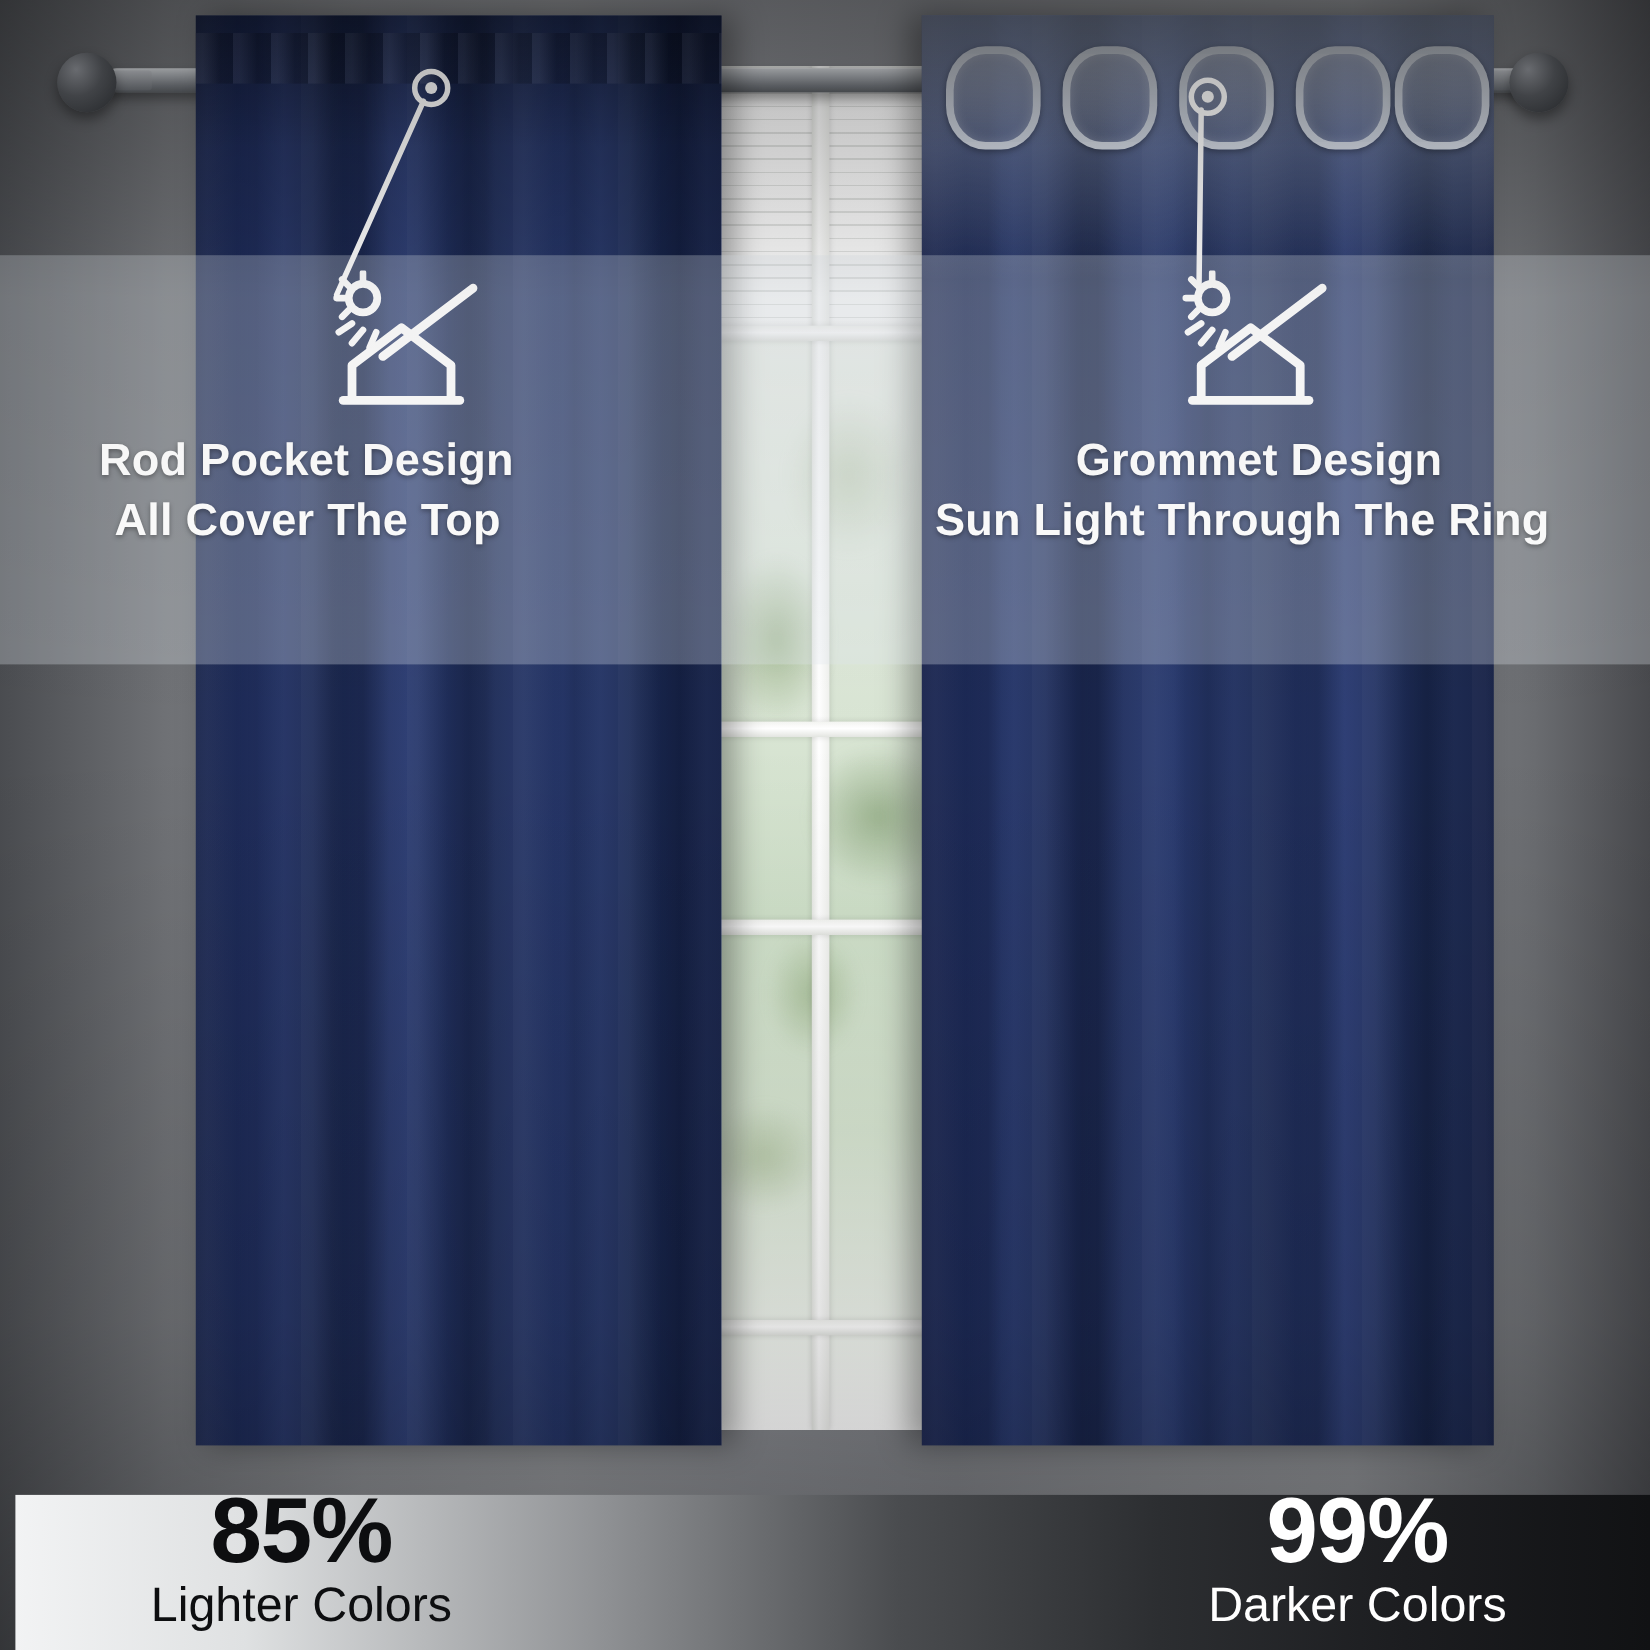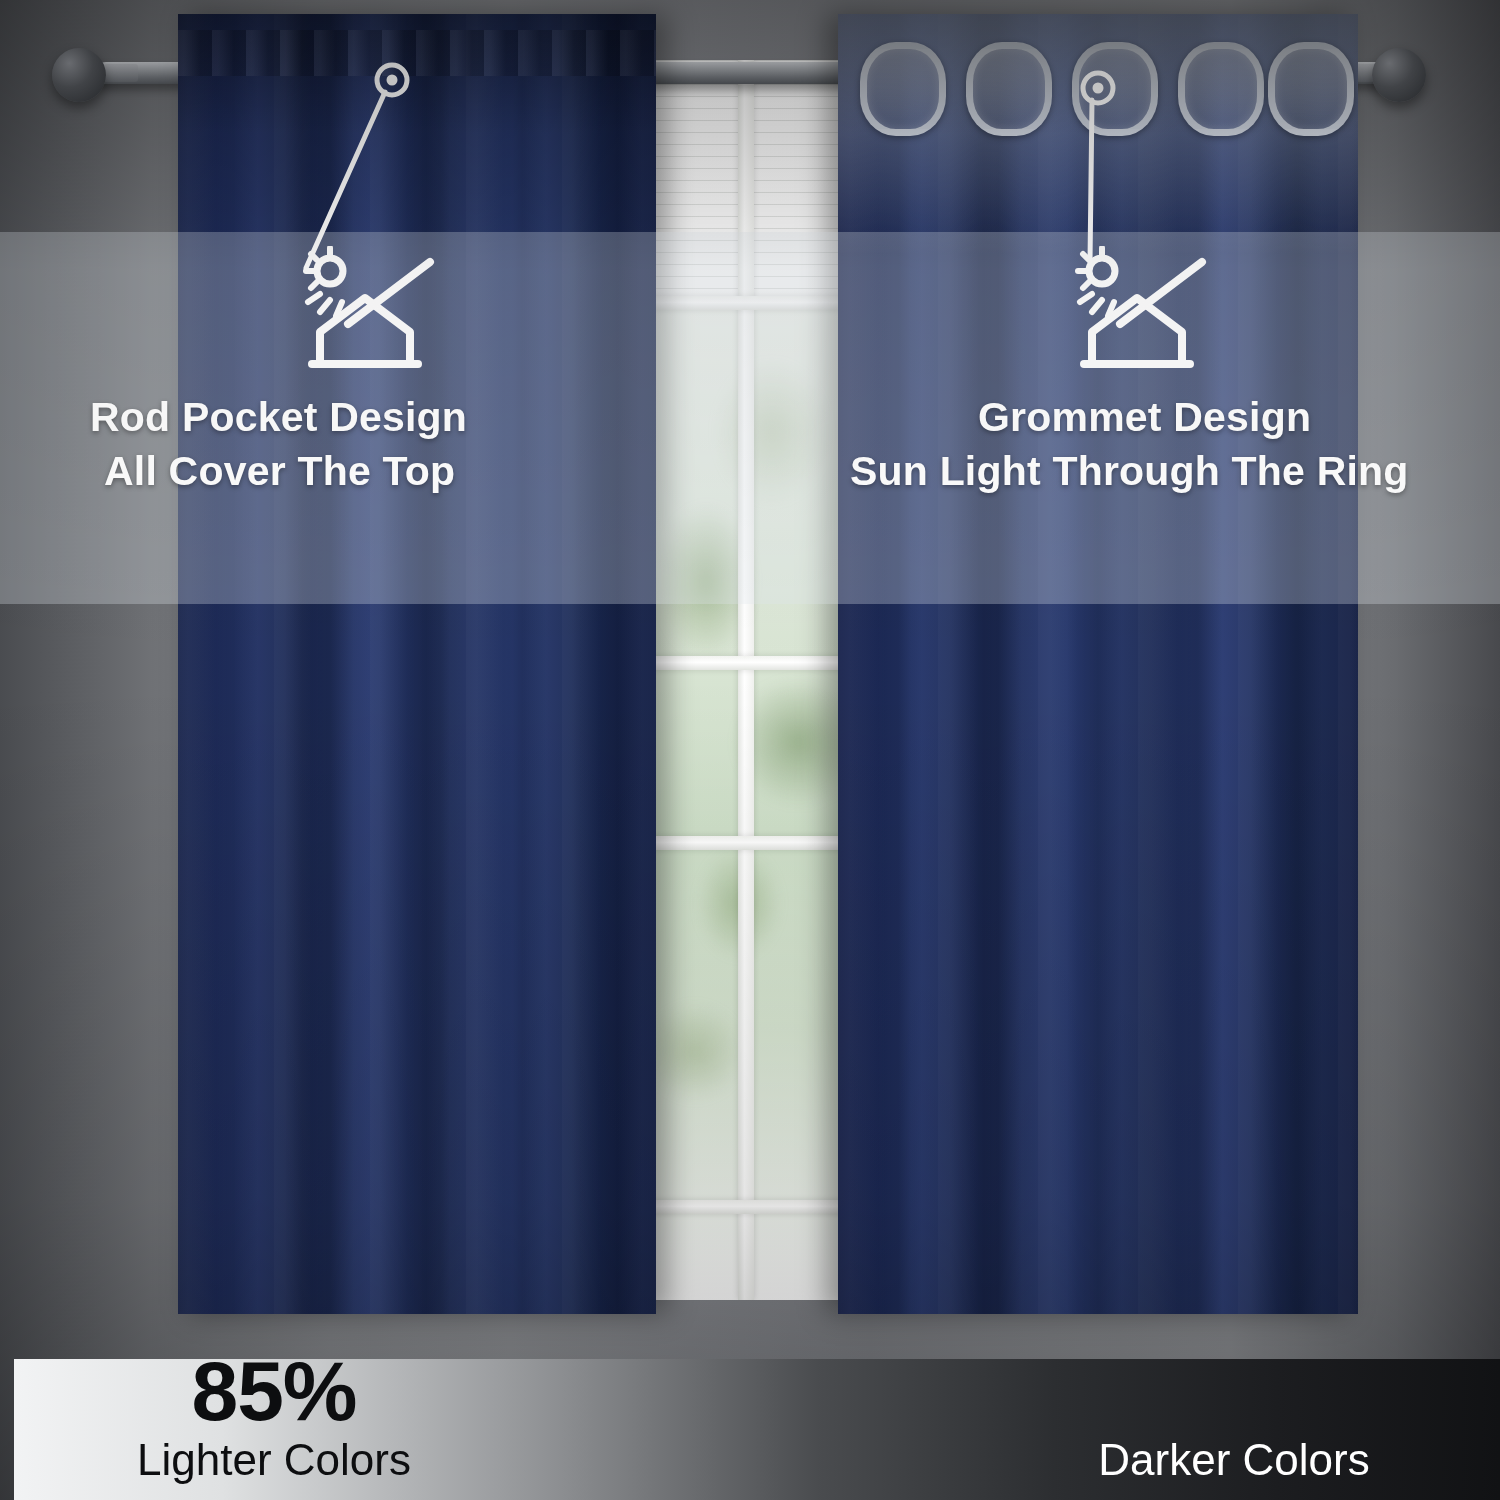--- a/index.html
+++ b/index.html
@@ -339,17 +339,18 @@
   </div>
 
   <div class="wall-vignette"></div>
 
   <div class="band-bottom">
     <div class="stat stat-left">
       <div class="pct">85%</div>
       <div class="cap">Lighter Colors</div>
     </div>
     <div class="stat stat-right">
+      <div class="pct">99%</div>
       <div class="cap">Darker Colors</div>
     </div>
   </div>
 
 </div>
 
 </body></html>

